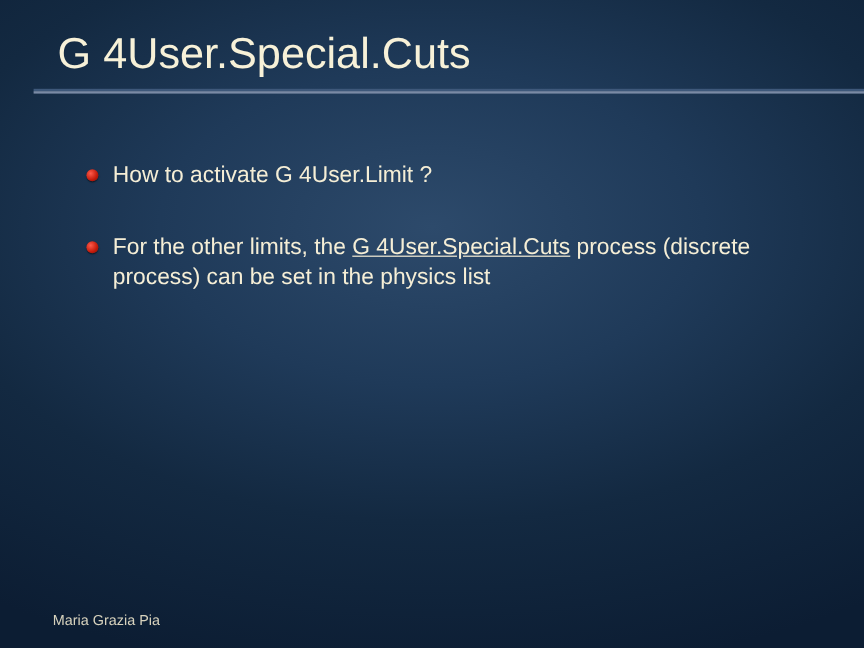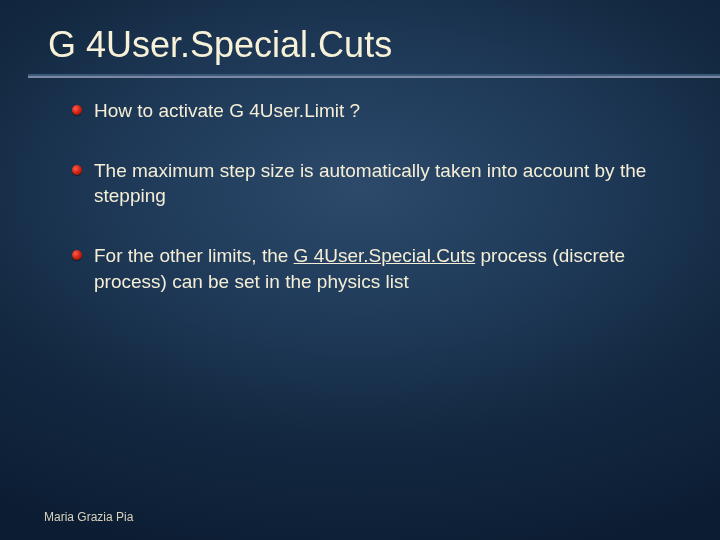--- a/index.html
+++ b/index.html
@@ -11,21 +11,21 @@
 .title{
   font-size:36px;font-weight:400;color:#f7f1d8;
   padding-left:48px;letter-spacing:0;
 }
 .rule{
   margin-top:8px;height:0;
   border-top:2px solid #3e587a;
   border-bottom:2px solid #7a8aa5;
   margin-left:28px;margin-right:0;
 }
-.content{padding:20px 46px 0 72px}
+.content{padding:56px 46px 0 72px}
 .item{display:flex;margin-bottom:34px;line-height:1.35}
 .bullet{
   flex:0 0 auto;width:10px;height:10px;border-radius:50%;
   background:radial-gradient(circle at 35% 35%,#ff5a4a 0%,#c21a0a 60%,#7a0f05 100%);
   margin-top:7px;margin-right:12px;
   box-shadow:0 1px 1px rgba(0,0,0,.5);
 }
 .txt{font-size:19px;color:#f5eed6;font-weight:400}
 .hl{text-decoration:underline;color:#f5eed6}
 .footer{
@@ -40,24 +40,20 @@
   <div class="title">G 4User.Special.Cuts</div>
   <div class="rule"></div>
 
   <div class="content">
 
     <div class="item">
       <div class="bullet"></div>
       <div class="txt">How to activate G 4User.Limit ?</div>
     </div>
 
-    <div class="item">
-      <div class="bullet"></div>
-      <div class="txt">The maximum step size is automatically taken into account by the stepping</div>
-    </div>
 
     <div class="item">
       <div class="bullet"></div>
       <div class="txt">
         <span>For the other limits, the </span><span class="hl">G 4User.Special.Cuts</span><span> process (discrete process) can be set in the physics list</span>
       </div>
     </div>
 
   </div>
 

